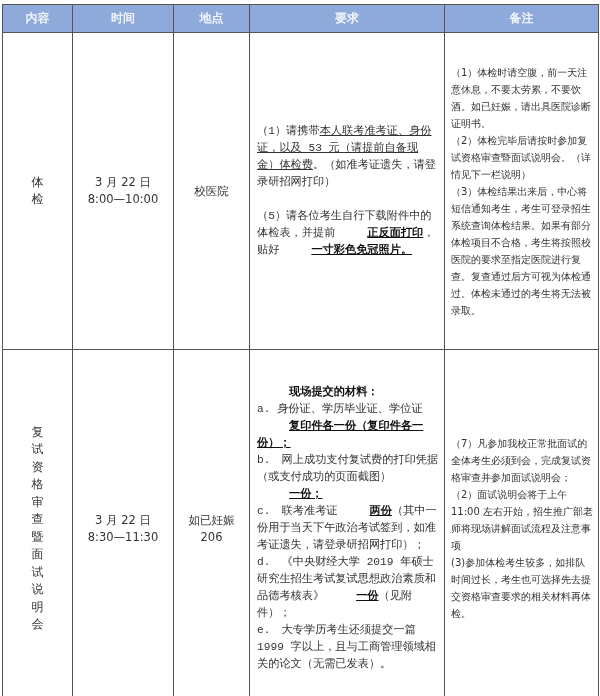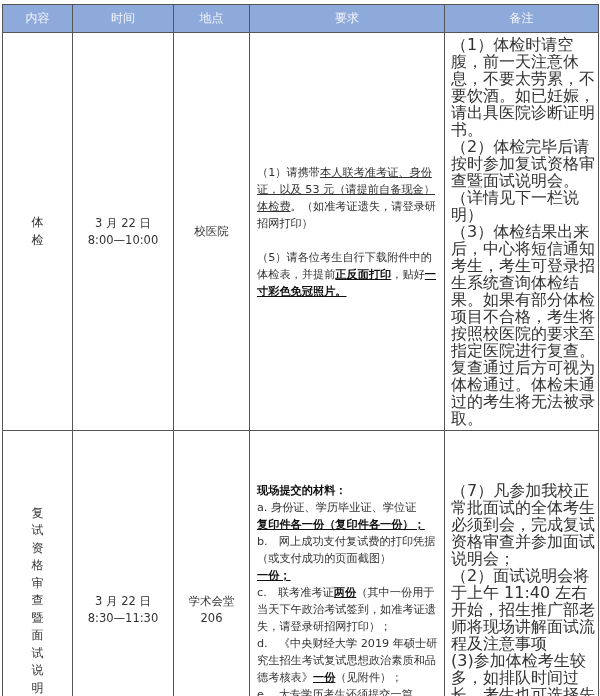--- a/index.html
+++ b/index.html
@@ -1,26 +1,26 @@
 <!DOCTYPE html>
 <html><head>
 <meta charset="utf-8">
 <style>
   html, body { margin:0; padding:0; background:#ffffff; }
   body { width:600px; height:696px; overflow:hidden; font-family:"DejaVu Sans","Liberation Sans",sans-serif; color:#333; }
   table.sched { position:absolute; left:2px; top:4px; width:596px; border-collapse:collapse; table-layout:fixed; }
   table.sched td, table.sched th { border:1px solid #555; padding:0; vertical-align:middle; }
-  table.sched th { background:#8eaadb; color:#f2f5fb; font-weight:normal; font-size:12px; height:27px; text-align:center;margin-top:48px; }
+  table.sched th { background:#8eaadb; color:#f2f5fb; font-weight:bold; font-size:12px; height:27px; text-align:center;margin-top:48px; }
   .c0{width:70px}.c1{width:101px}.c2{width:76px}.c3{width:195px}.c4{width:154px}
   td.center { text-align:center; font-size:11.5px; line-height:17px; }
   .vert { width:14px; margin:13px auto; font-size:12px; line-height:17.5px; text-align:center; word-break:break-all; }
-  .req { font-size:11.2px; line-height:17px; padding:4px 4px 4px 7px !important; text-align:left; }
-  .note { font-size:16px; line-height:17px; padding:3px 3px 3px 6px !important; text-align:left; }
+  .req { font-size:11.2px; line-height:17px; padding:4px 4px 4px 7px !important; text-align:left;font-family:Liberation Mono, monospace; }
+  .note { font-size:10px; line-height:17px; padding:3px 3px 3px 6px !important; text-align:left; }
   .u { text-decoration:underline; }
-  .b { font-weight:bold; color:#111; }
+  .b { font-weight:bold; color:#111;padding-left:32px; }
   .para { margin:0; }
   .gap { height:17px; }
   .row1 td { height:308px; }
   .row2 td { height:349px; }
 </style>
 </head>
 <body>
 
 <table class="sched">
   <colgroup>
@@ -64,31 +64,31 @@
     </tr>
     <tr class="row2">
       <td class="center">
         <div class="vert">复试资格审查暨面试说明会</div>
       </td>
       <td class="center">
         <div>3 月 22 日</div>
         <div>8:30—11:30</div>
       </td>
       <td class="center">
-        <div>学术会堂</div>
+        <div>如已妊娠</div>
         <div>206</div>
       </td>
       <td class="req">
         <p class="para b">现场提交的材料：</p>
         <p class="para"><span>a. 身份证、学历毕业证、学位证</span><br><span class="u b">复印件各一份（复印件各一份）；</span></p>
         <p class="para"><span>b.　网上成功支付复试费的打印凭据（或支付成功的页面截图）</span><br><span class="u b">一份；</span></p>
         <p class="para"><span>c.　联考准考证</span><span class="u b">两份</span><span>（其中一份用于当天下午政治考试签到，如准考证遗失，请登录研招网打印）；</span></p>
         <p class="para"><span>d.　《中央财经大学 2019 年硕士研究生招生考试复试思想政治素质和品德考核表》</span><span class="u b">一份</span><span>（见附件）；</span></p>
         <p class="para">e.　大专学历考生还须提交一篇 1999 字以上，且与工商管理领域相关的论文（无需已发表）。</p>
       </td>
       <td class="note">
         <p class="para">（7）凡参加我校正常批面试的全体考生必须到会，完成复试资格审查并参加面试说明会；</p>
-        <p class="para">（2）面试说明会将于上午 11:40 左右开始，招生推广部老师将现场讲解面试流程及注意事项</p>
+        <p class="para">（2）面试说明会将于上午 11:00 左右开始，招生推广部老师将现场讲解面试流程及注意事项</p>
         <p class="para">(3)参加体检考生较多，如排队时间过长，考生也可选择先去提交资格审查要求的相关材料再体检。</p>
       </td>
     </tr>
   </tbody>
 </table>
 
 </body></html>

